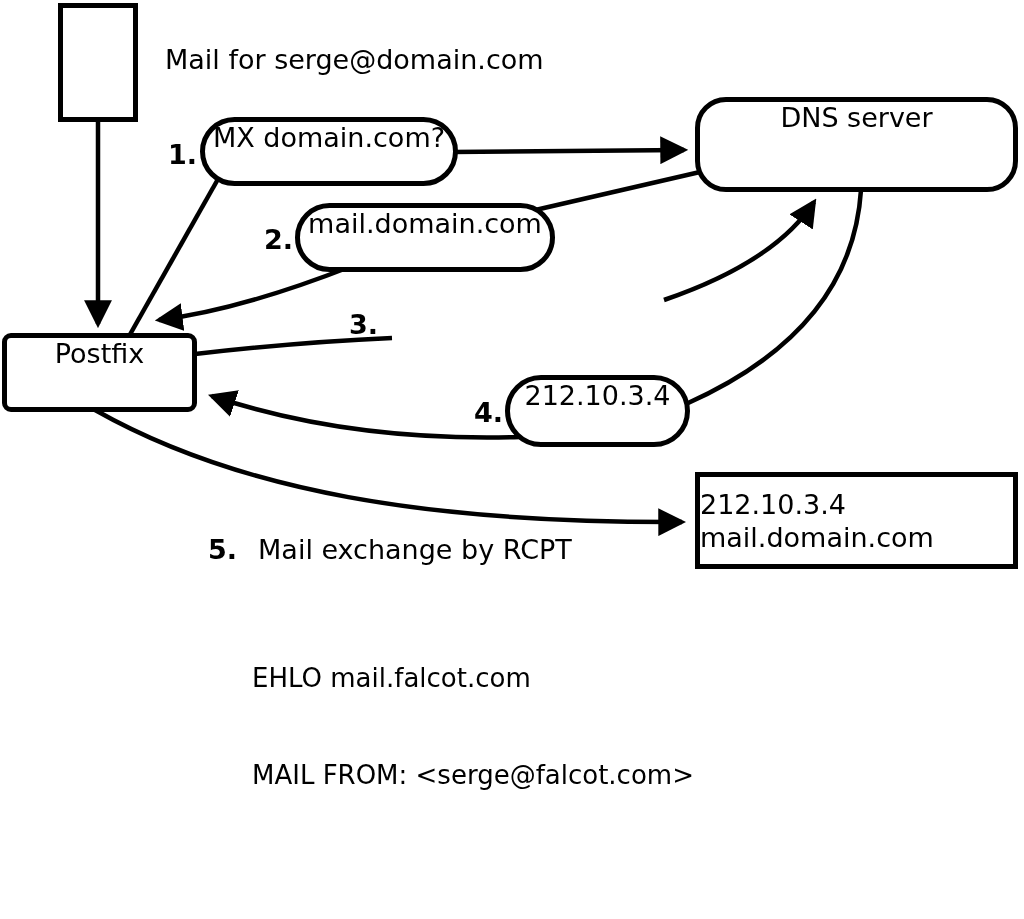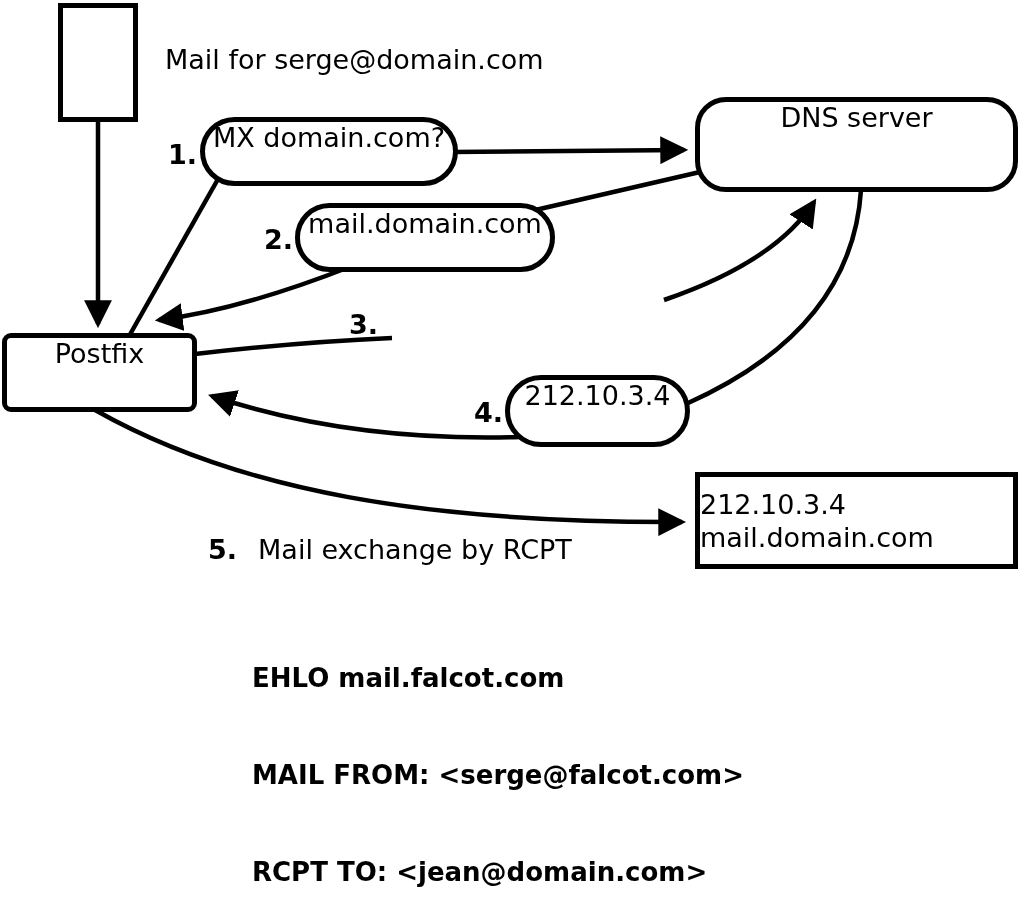--- a/index.html
+++ b/index.html
@@ -18,21 +18,21 @@
   .num{
     position:absolute;font-weight:bold;font-size:27px;width:40px;text-align:right;
   }
   .caption{position:absolute;font-size:27px;white-space:nowrap;}
   .step5{position:absolute;left:208px;top:534px;font-size:27px;white-space:nowrap;}
   .step5 .n5{font-weight:bold;margin-right:21px;}
   .smtp{
     position:absolute;left:252px;top:597px;font-size:26px;line-height:32.4px;
     white-space:pre;
   }
-  .smtp div{min-height:32.4px;font-weight:bold;}
+  .smtp div{min-height:32.4px;}
   .twoline{line-height:33px;flex-direction:column;}
 </style>
 </head>
 <body>
 
 <div class="stage">
 
   <svg class="connectors" viewBox="0 0 1024 919" xmlns="http://www.w3.org/2000/svg">
     <defs>
       <marker id="arrow" viewBox="0 0 10 10" refX="8.5" refY="5" markerWidth="6.2" markerHeight="6.2" orient="auto-start-reverse">
@@ -95,21 +95,20 @@
     <span>212.10.3.4</span>
   </div>
 
   <div class="step5">
     <span class="n5">5.</span><span>Mail exchange by RCPT</span>
   </div>
 
   <div class="smtp">
     <div>EHLO mail.falcot.com</div>
     <div>MAIL FROM: &lt;serge@falcot.com&gt;</div>
-    <div>RCPT TO: &lt;jean@domain.com&gt;</div>
     
     
     
     
     
     
     
   </div>
 
 </div>

